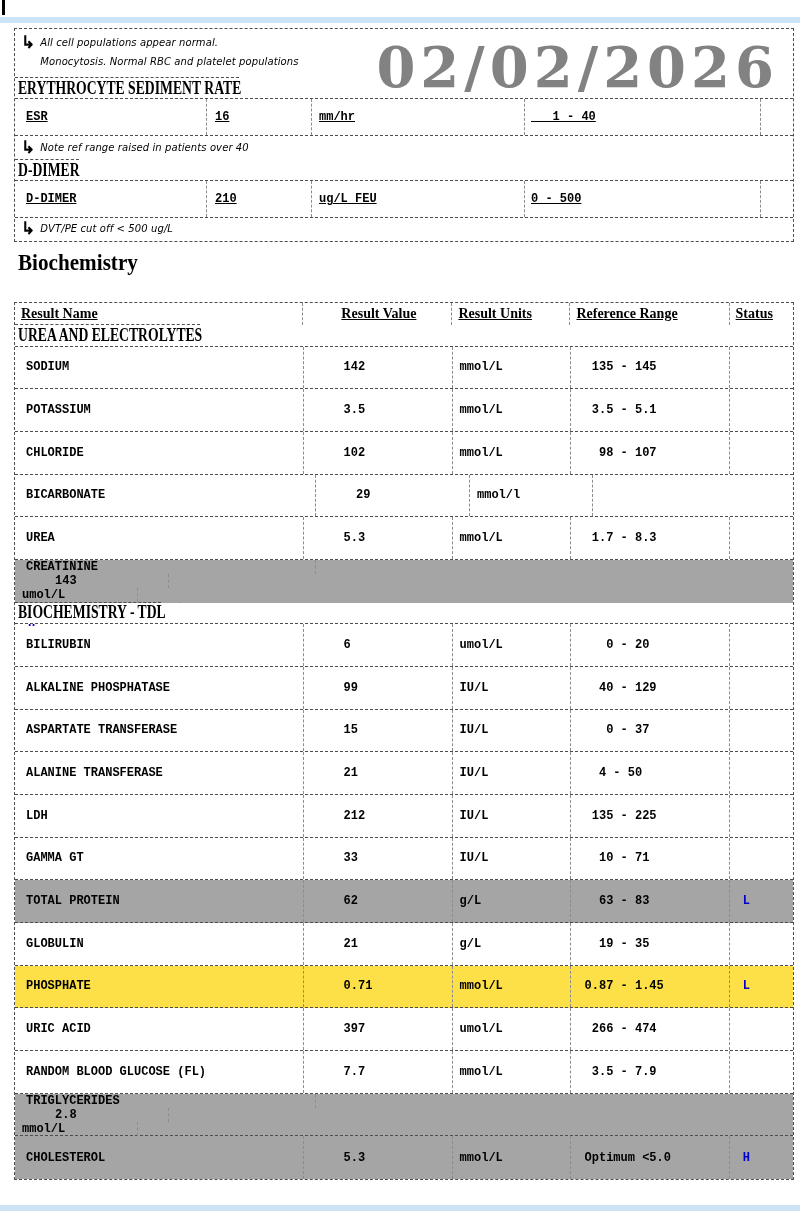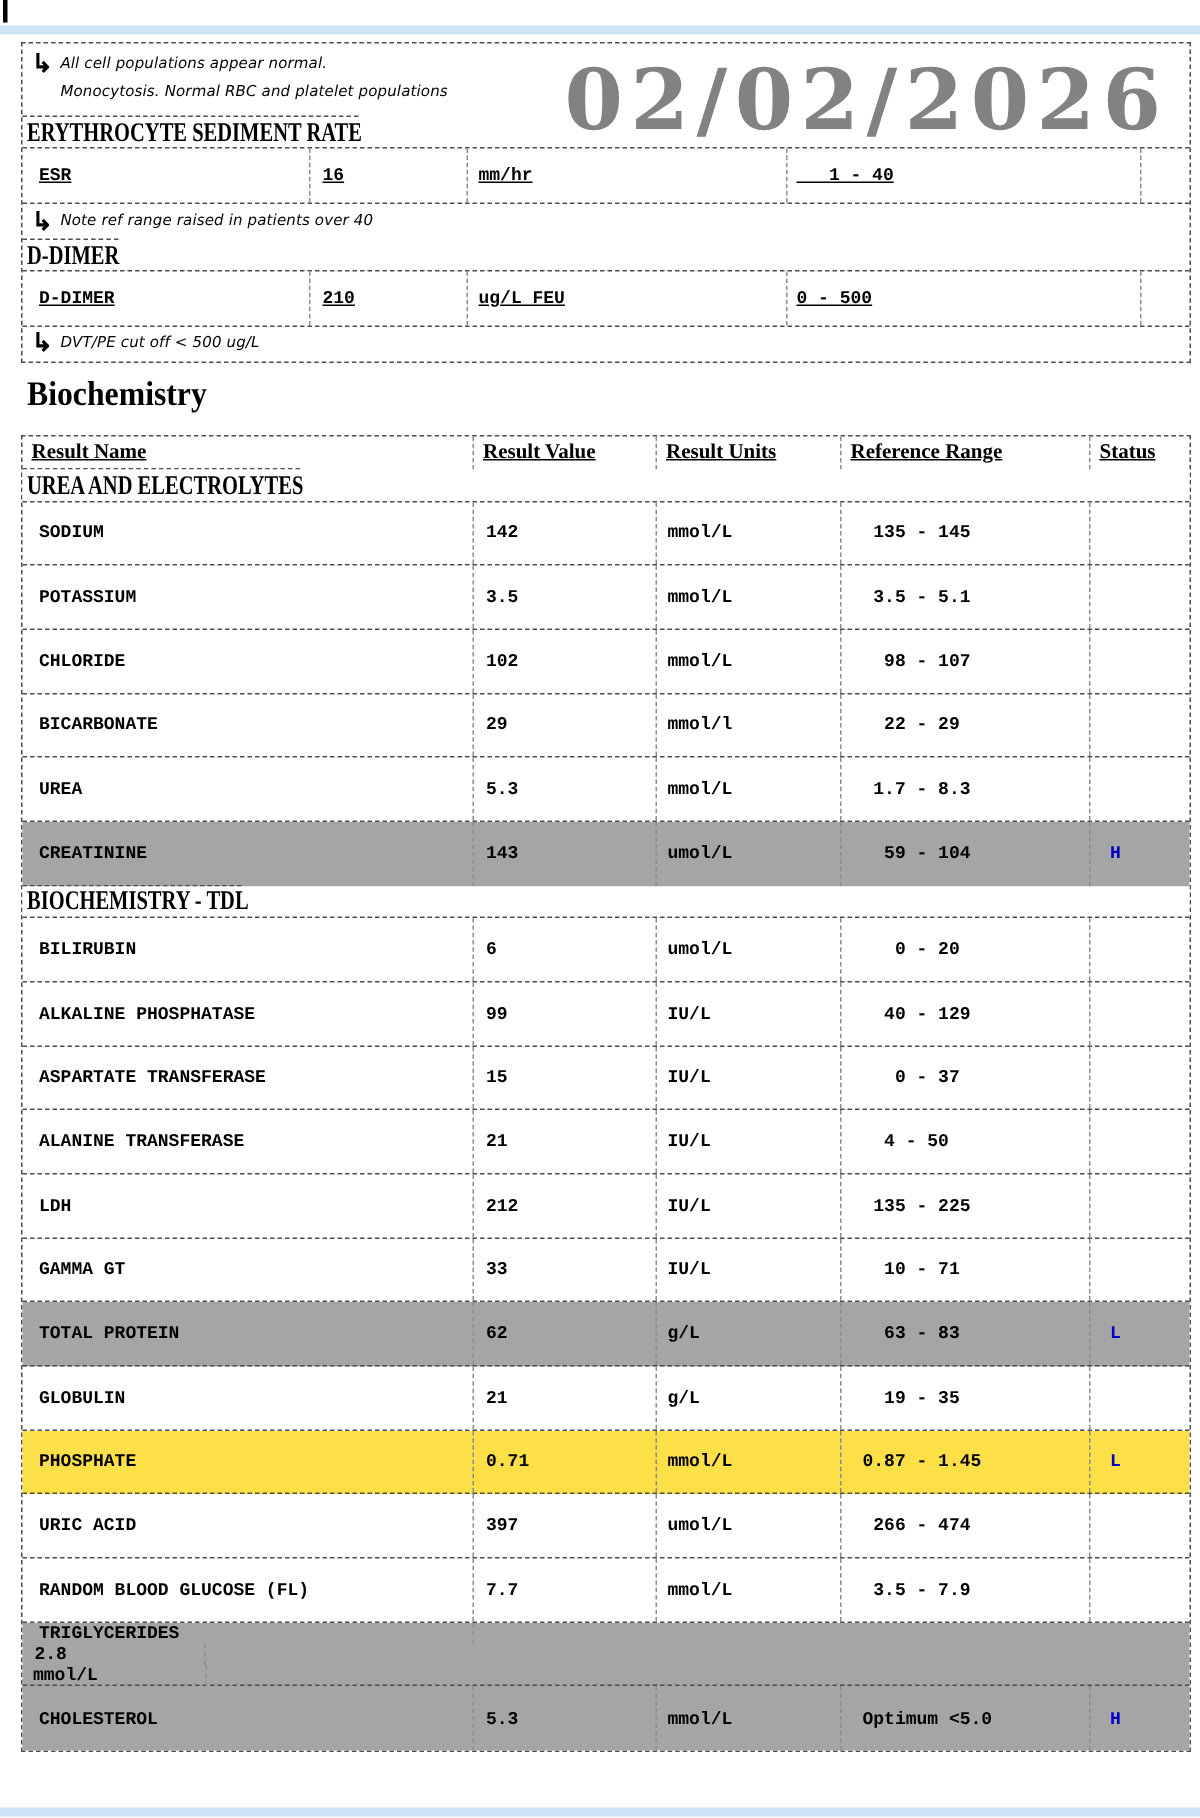--- a/index.html
+++ b/index.html
@@ -40,36 +40,36 @@
   .p-rng-top{padding-left:6px;} .p-rng{padding-left:14px;} .p-stat{padding-left:13px;}
 
   #report-date { right:14px; top:-4px; font-family:"DejaVu Serif", serif; font-weight:bold;
                  font-size:56px; line-height:1.5; letter-spacing:5px; color:#828282; white-space:nowrap; }
 
   
   #bio-heading { left:18px; top:250px; font-family:"Liberation Serif", serif; font-weight:bold;
                  font-size:23px; transform:scaleX(.92); transform-origin:left center; }
 
   
-  #biochem-table { left:14px; top:290px; width:780px; border:1px dashed #4d4d4d; background:#fff; }
+  #biochem-table { left:14px; top:302px; width:780px; border:1px dashed #4d4d4d; background:#fff; }
   .hrow { position:relative; display:flex; height:22px; }
   .hcell { display:flex; align-items:center; height:100%; padding-left:6px; }
   .hcell:not(:last-child){ border-right:1px dashed #8c8c8c; }
   .hlabel { font-family:"Liberation Serif", serif; font-weight:bold; font-size:14px;
             text-decoration:underline; white-space:nowrap; }
-  .c1{width:301px;} .c2{width:122px;} .c3{width:123px;} .c4{width:166px;text-align:right;} .c5{width:66px;}
+  .c1{width:301px;} .c2{width:122px;margin-left:32px;} .c3{width:123px;} .c4{width:166px;text-align:right;} .c5{width:66px;}
 
   .secrow { position:relative; display:flex; align-items:center; height:21.5px;
             border-bottom:1px dashed #4d4d4d; padding-left:3px; background:#fff; }
 
   .trow { position:relative; display:flex; height:42.7px; border-bottom:1px dashed #4d4d4d; }
   .trow .cell { display:flex; align-items:center; height:100%; }
   .trow .cell:not(:last-child){ border-right:1px dashed #8c8c8c; }
   .trow.abn { background:#a5a5a5; }
-  .trow.pre-section { border-bottom:none; }
+  .trow.pre-section { border-bottom:none;flex-direction:column; }
   .trow.last-row { border-bottom:none; }
   .status-text { color:#0000c8; }
 </style>
 </head>
 <body>
 
 <div id="page">
 
   <div id="top-tick" class="abs"></div>
   <div id="top-strip" class="abs" style="background: rgb(205, 228, 246);"></div>
@@ -220,23 +220,20 @@
       <div class="trow">
     <div class="cell c1">
           <span class="mono p-name">BICARBONATE</span>
         </div>
     <div class="cell c2">
           <span class="mono p-val">29</span>
         </div>
     <div class="cell c3">
           <span class="mono p-unit">mmol/l</span>
         </div>
-    <div class="cell c4">
-          <span class="mono p-rng">  22 - 29</span>
-        </div>
     <div class="cell c5">
           <span class="mono p-stat status-text" style="color: rgb(0, 0, 200);"></span>
         </div>
   </div>
       <div class="trow">
     <div class="cell c1">
           <span class="mono p-name">UREA</span>
         </div>
     <div class="cell c2">
           <span class="mono p-val">5.3</span>

